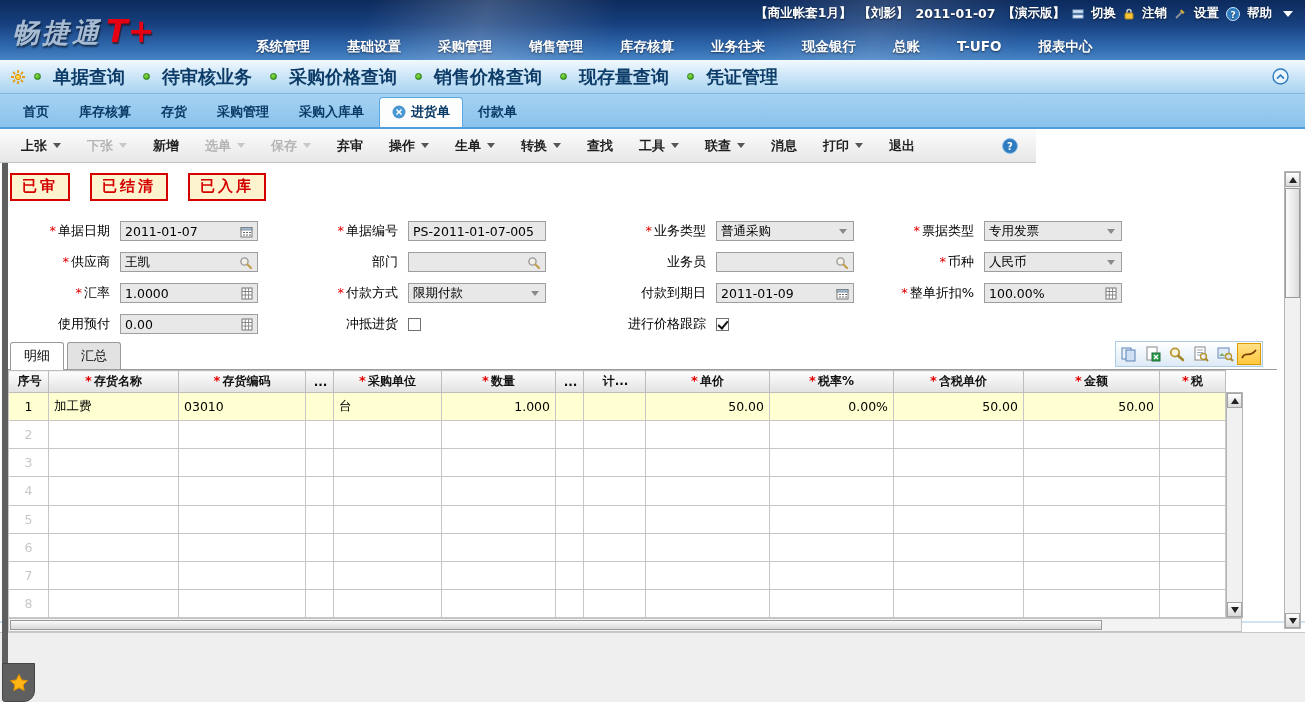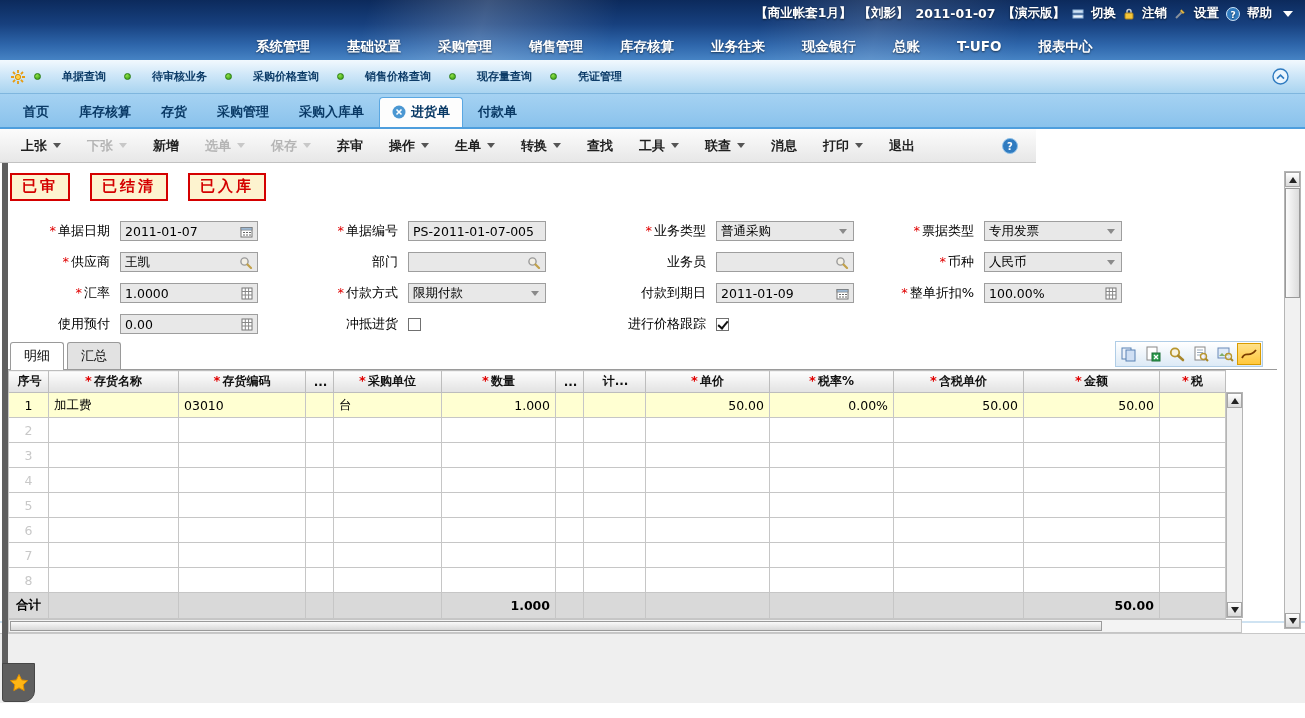--- a/index.html
+++ b/index.html
@@ -24,21 +24,21 @@
     border-top:6px solid #fff; margin-left:4px; }
   .mainnav { position:absolute; left:256px; bottom:4px; display:flex; gap:37px; z-index:2; }
   .mainnav .nav-item { color:#fff; font-size:13.5px; font-weight:bold; cursor:pointer;
     text-shadow:0 1px 2px rgba(0,0,0,.55); white-space:nowrap; }
 
   
   .quickbar { position:absolute; left:0; top:60px; width:1305px; height:34px;
     background:linear-gradient(180deg,#f2f9fe 0%,#cfe7f8 45%,#a9d4f0 100%);
     border-bottom:1px solid #7fb6de; display:flex; align-items:center; padding:0 10px; }
   .quickbar .qitems { display:flex; align-items:center; gap:18px; margin-left:8px; }
-  .qitem { display:flex; align-items:center; gap:21px; font-size:11px; font-weight:bold; color:#0d3c68; cursor:pointer; }
+  .qitem { display:flex; align-items:center; gap:12px; font-size:18px; font-weight:bold; color:#0d3c68; cursor:pointer; }
   .bullet { width:7px; height:7px; border-radius:50%; background:radial-gradient(circle at 35% 30%,#8fe048,#2f9a10); border:1px solid #2a7d10; }
   .collapse-btn { margin-left:auto; margin-right:6px; cursor:pointer; display:flex; }
 
   
   .tabbar { position:absolute; left:0; top:94px; width:1305px; height:35px;
     background:linear-gradient(180deg,#a5d2f2 0%,#8ac2ec 100%); border-bottom:2px solid #4e9edd;
     display:flex; align-items:flex-end; padding-left:8px; }
   .tab { padding:5px 15px 6px; font-size:13px; font-weight:bold; color:#0a3a66; cursor:pointer; white-space:nowrap; }
   .tab.active { background:#fdfdfd; border:1px solid #5aa7e2; border-bottom:none; border-radius:4px 4px 0 0;
     display:flex; align-items:center; gap:5px; padding:5px 12px 6px; }
@@ -130,20 +130,24 @@
   .outer-vscroll .spacer { flex:1; }
   .vthumb { width:15px; height:110px; background:linear-gradient(90deg,#fbfbfb,#dcdcdc);
     border:1px solid #9a9a9a; margin-top:1px; cursor:grab; }
 </style>
 </head>
 <body>
 
 <div class="page">
 
   <div class="header">
+    <div class="logo">
+      <span class="brand">畅捷通</span>
+      <span class="product">T+</span>
+    </div>
     <div class="info-line">
       <span>【商业帐套1月】</span>
       <span>【刘影】</span>
       <span>2011-01-07</span>
       <span>【演示版】</span>
       <span class="ic">
           <svg width="12" height="12">
             <rect x="1" y="2" width="10" height="3" fill="#cfe0f2" stroke="#8fb3d8"></rect>
             <rect x="1" y="7" width="10" height="3" fill="#eef4fb" stroke="#8fb3d8"></rect>
           </svg>
@@ -641,35 +645,20 @@
               <td></td>
               <td></td>
               <td></td>
               <td></td>
               <td></td>
               <td></td>
               <td></td>
               <td></td>
               <td></td>
             </tr>
-          <tr class="row-total">
-            <td class="c-center">合计</td>
-            <td></td>
-              <td></td>
-              <td></td>
-              <td></td>
-            <td class="c-right">1.000</td>
-            <td></td>
-              <td></td>
-              <td></td>
-              <td></td>
-              <td></td>
-            <td class="c-right">50.00</td>
-            <td></td>
-          </tr>
         </tbody>
       </table>
       <div class="vscroll inner">
         <span class="sbtn">
             <span class="tri-up"></span>
           </span>
         <span class="sbtn">
             <span class="tri-down"></span>
           </span>
       </div>

